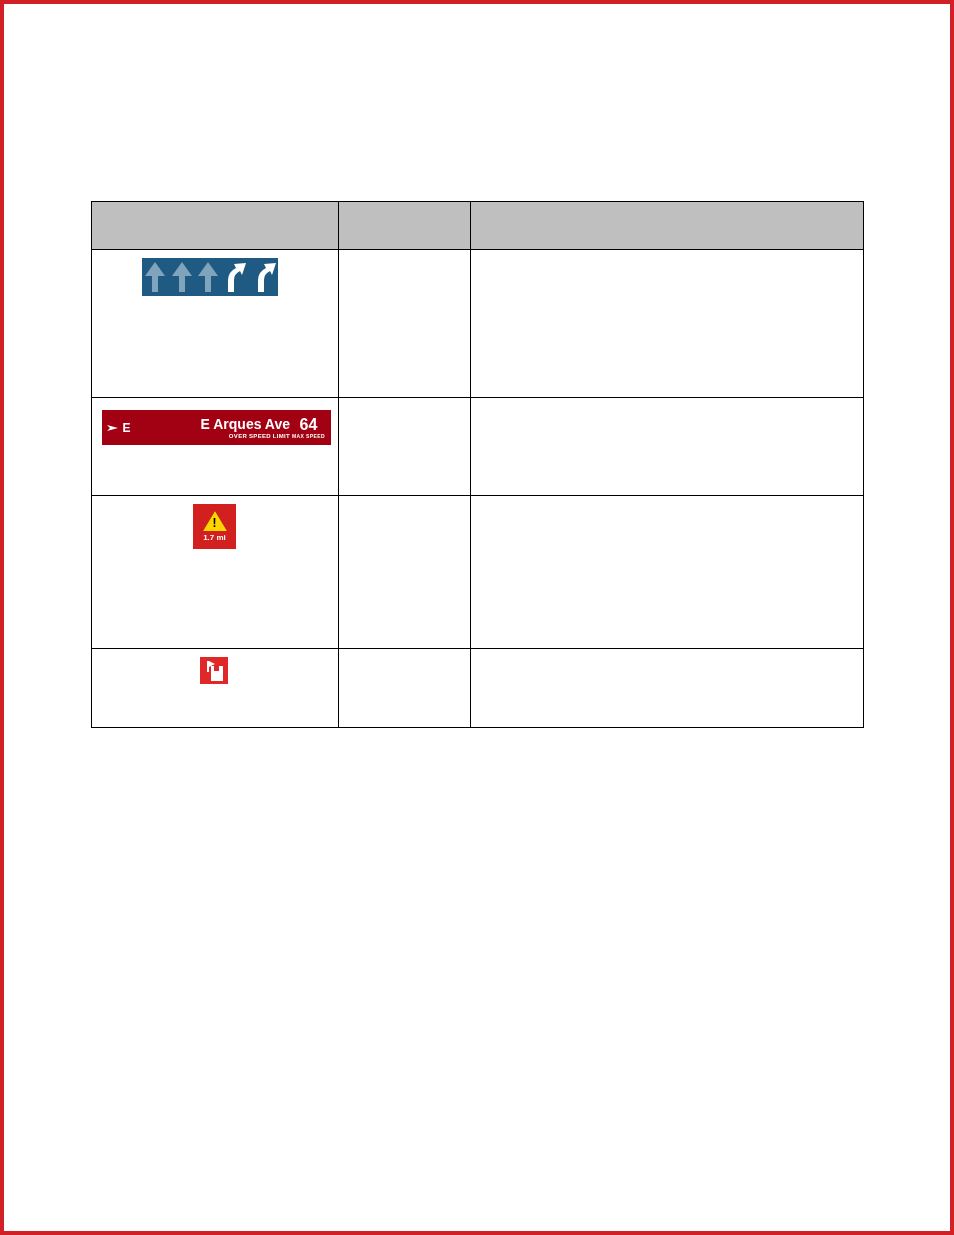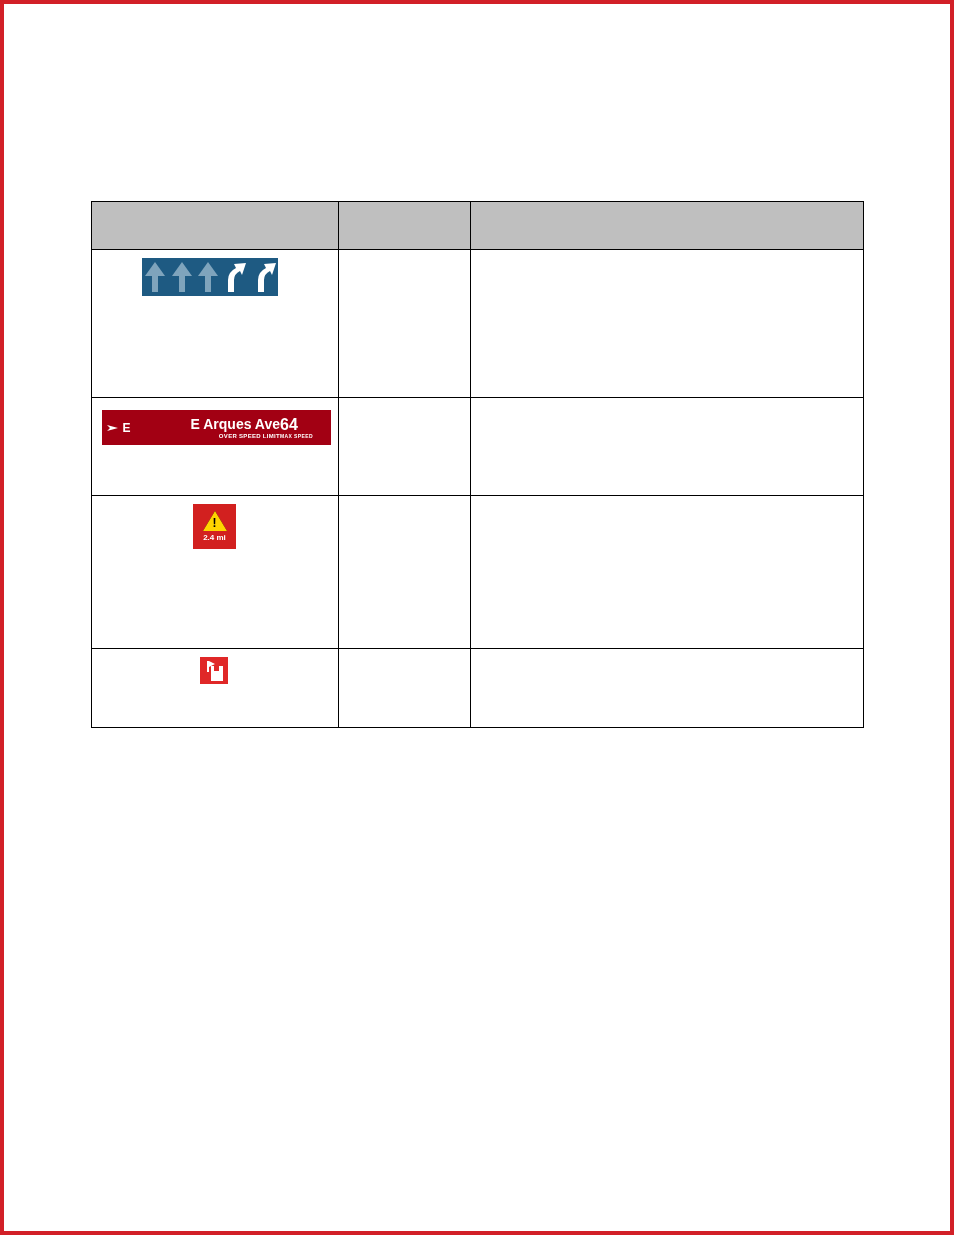--- a/index.html
+++ b/index.html
@@ -125,22 +125,23 @@
     font-weight: bold;
   }
   .speed-center .over {
     font-size: 6px;
     font-weight: bold;
     letter-spacing: 0.3px;
     margin-top: 2px;
   }
   .speed-right {
     width: 37px;
+    text-align: center;
     line-height: 1;
-    padding-right: 14px;
+    padding-right: 4px;
   }
   .speed-right .num {
     font-size: 16px;
     font-weight: bold;
   }
   .speed-right .max {
     font-size: 5px;
     font-weight: bold;
     letter-spacing: 0.4px;
     margin-top: 1px;
@@ -293,21 +294,21 @@
       <td><span></span></td>
     </tr>
 
     <tr class="r3">
       <td>
         <div class="cell-inner">
           <div class="warn-wrap">
             <div class="tri">
               <span class="bang">!</span>
             </div>
-            <div class="warn-dist">2.4 mi</div>
+            <div class="warn-dist">1.7 mi</div>
           </div>
         </div>
       </td>
       <td><span></span></td>
       <td><span></span></td>
     </tr>
 
     <tr class="r4">
       <td>
         <div class="cell-inner">

